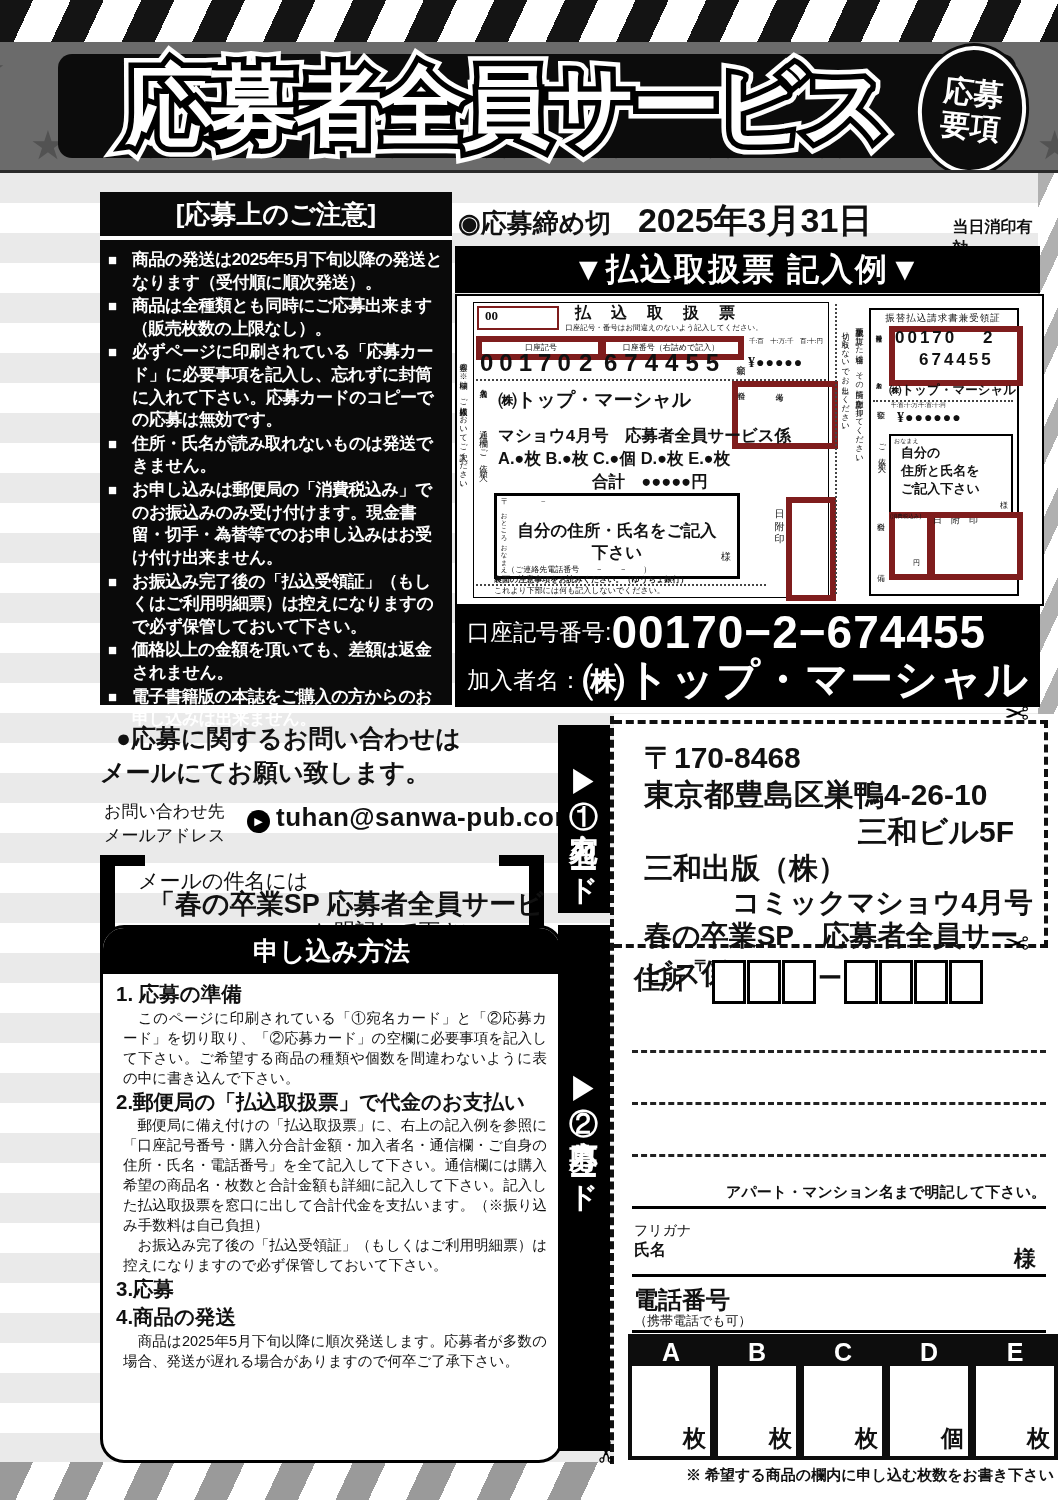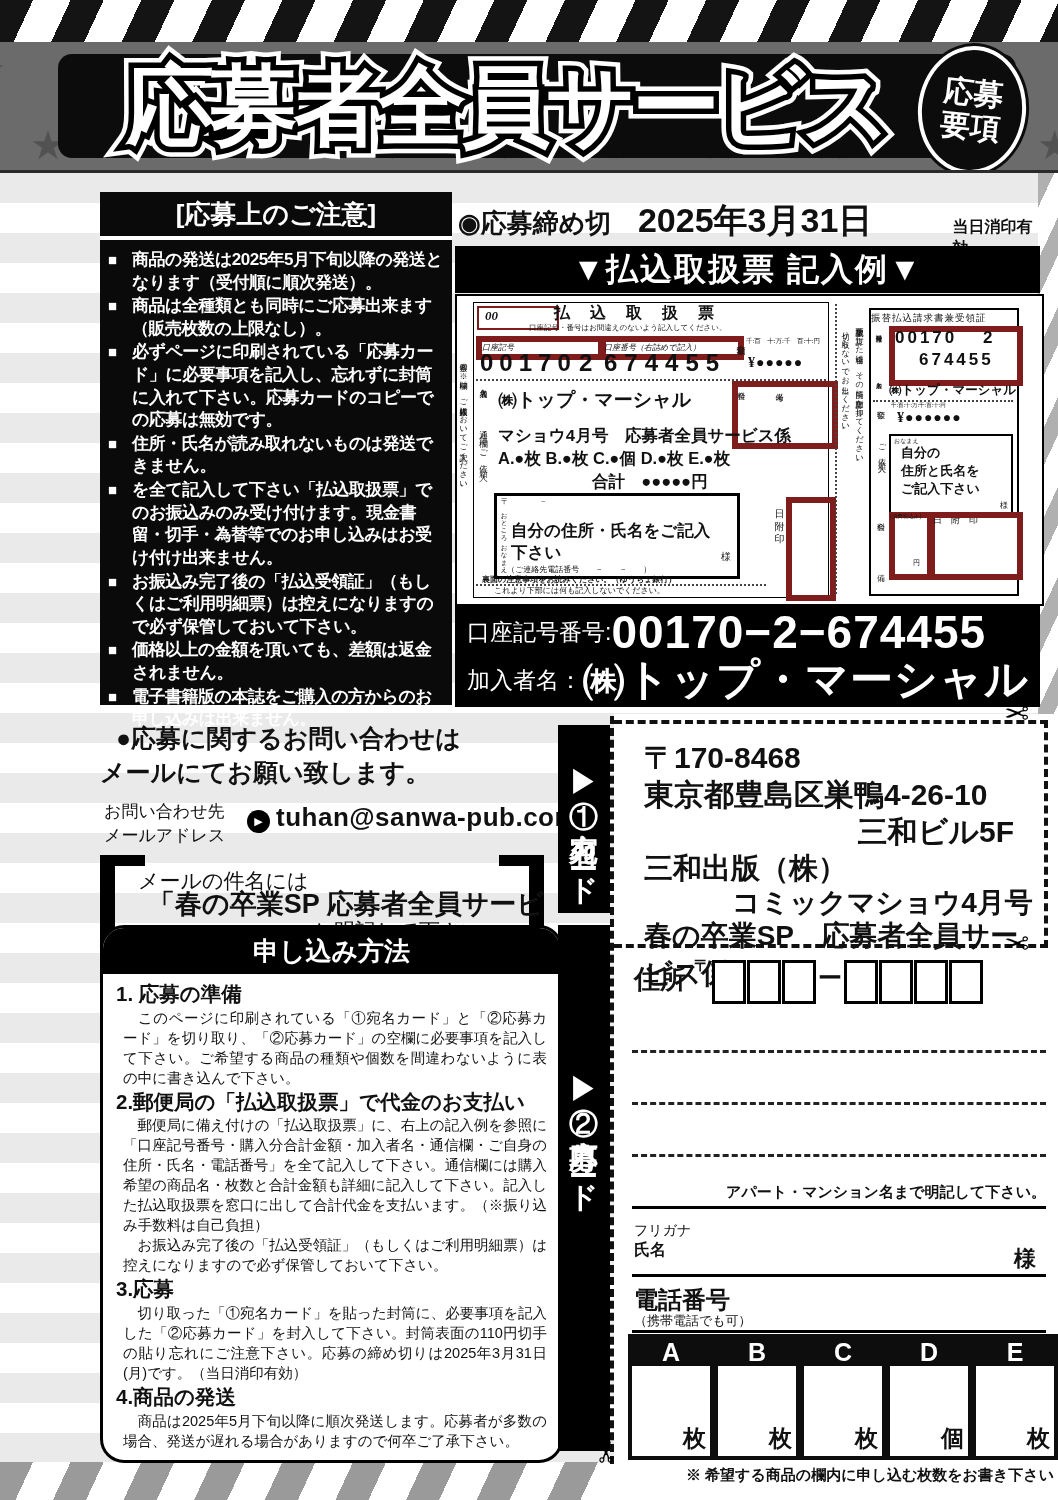--- a/index.html
+++ b/index.html
@@ -3,21 +3,21 @@
 <meta charset="utf-8">
 <style>
   html,body{margin:0;padding:0;background:#fff;}
   #page{position:relative;width:1058px;height:1500px;overflow:hidden;background:#fff;
         font-family:"Liberation Sans",sans-serif;color:#111;}
   .abs{position:absolute;}
   .b{font-weight:bold;}
   .sr{font-family:"Liberation Serif",serif;}
   .v{writing-mode:vertical-rl;text-orientation:mixed;}
   .pre{white-space:pre-line;}
-  .ctr{text-align:left;}
+  .ctr{text-align:center;}
   .rt{text-align:right;}
 
   
   #top-stripes{left:0;top:0;width:1058px;height:42px;
     background:repeating-linear-gradient(115deg,#141414 0 30px,#ffffff 30px 64px);}
   #bottom-stripes{left:0;top:1462px;width:612px;height:38px;
     background:repeating-linear-gradient(115deg,#9a9a9a 0 30px,#ffffff 30px 64px);}
   #right-edge-stripes{left:1038px;top:170px;width:20px;height:545px;
     background:repeating-linear-gradient(115deg,#b0b0b0 0 16px,#ffffff 16px 38px);}
 
@@ -54,21 +54,21 @@
   #howto-bd{padding:6px 13px 0 13px;font-size:14.5px;line-height:1.38;}
   .hsec-h{font-size:20.5px;font-weight:bold;line-height:1.35;}
   .hsec-p{text-align:justify;margin-left:7px;}
 
   
   #paybanner{left:455px;top:246px;width:585px;height:47px;background:#000;color:#fff;text-align:center;
              font-size:32px;font-weight:bold;line-height:47px;letter-spacing:2px;}
   #payform{left:455px;top:294px;width:585px;height:308px;background:#fff;border:2px solid #000;font-family:"Liberation Serif",serif;}
   #lform{position:absolute;left:16px;top:6px;width:354px;height:294px;border:1.5px solid #000;}
   #rform{position:absolute;left:412px;top:12px;width:146px;height:284px;border:2px solid #000;}
-  .cell{position:absolute;border:6px solid #7f1d1d;font-style:italic;}
+  .cell{position:absolute;border:6px solid #7f1d1d;}
   .dotl{position:absolute;border-top:2px dotted #444;}
   .dotv{position:absolute;border-left:2px dotted #444;}
   .tiny{font-size:8px;line-height:1.2;}
 
   
   #acctbox{left:455px;top:604px;width:585px;height:103px;background:#000;color:#fff;padding:4px 0 0 12px;box-sizing:border-box;}
   .acctrow{display:flex;align-items:center;height:48px;}
   .acctlabel{font-size:23px;}
   .acctval{font-size:46px;font-weight:bold;letter-spacing:1px;}
 
@@ -123,21 +123,21 @@
       <div class="nitem">
           <span class="nbul">■</span>
           <span class="ntxt">必ずページに印刷されている「応募カード」に必要事項を記入し、忘れずに封筒に入れて下さい。応募カードのコピーでの応募は無効です。</span>
         </div>
       <div class="nitem">
           <span class="nbul">■</span>
           <span class="ntxt">住所・氏名が読み取れないものは発送できません。</span>
         </div>
       <div class="nitem">
           <span class="nbul">■</span>
-          <span class="ntxt">を全て記入して下さい「払込取扱票」でのお振込みのみ受け付けます。現金書留・切手・為替等でのお申し込みはお受け付け出来ません。</span>
+          <span class="ntxt">お申し込みは郵便局の「消費税込み」でのお振込みのみ受け付けます。現金書留・切手・為替等でのお申し込みはお受け付け出来ません。</span>
         </div>
       <div class="nitem">
           <span class="nbul">■</span>
           <span class="ntxt">お振込み完了後の「払込受領証」（もしくはご利用明細票）は控えになりますので必ず保管しておいて下さい。</span>
         </div>
       <div class="nitem">
           <span class="nbul">■</span>
           <span class="ntxt">価格以上の金額を頂いても、差額は返金されません。</span>
         </div>
       <div class="nitem">
@@ -189,21 +189,21 @@
 
       <div class="abs" style="left:20px;top:190px;width:240px;height:80px;border:3.5px solid #000;">
         <div class="abs tiny" style="left:4px;top:1px;">〒　　　　−</div>
         <div class="abs v" style="left:2px;top:12px;height:30px;font-size:6.5px;">おところ</div>
         <div class="abs v" style="left:2px;top:44px;height:30px;font-size:6.5px;">おなまえ</div>
         <div class="abs ctr b" style="left:14px;top:24px;width:212px;font-size:16.5px;font-family:'Liberation Sans',sans-serif;">自分の住所・氏名をご記入下さい</div>
         <div class="abs" style="right:6px;bottom:12px;font-size:10px;">様</div>
         <div class="abs tiny" style="left:10px;bottom:1px;">（ご連絡先電話番号　　－　　－　　）</div>
       </div>
       <div class="dotl" style="left:2px;top:281px;width:290px;"></div>
-      <div class="abs tiny b" style="left:8px;top:272px;">裏面の注意事項をお読みください。（ゆうちょ銀行）</div>
+      <div class="abs tiny b" style="left:20px;top:272px;">裏面の注意事項をお読みください。（ゆうちょ銀行）</div>
       <div class="abs tiny" style="left:20px;top:283px;">これより下部には何も記入しないでください。</div>
       <div class="abs v" style="left:298px;top:198px;height:80px;font-size:10px;letter-spacing:12px;">日附印</div>
       <div class="cell" style="left:312px;top:194px;width:38px;height:92px;"></div>
     </div>
 
     <div class="dotv" style="left:378px;top:8px;height:290px;"></div>
     <div class="abs v tiny" style="left:383px;top:30px;height:250px;">切り取らないでお出しください。</div>
     <div class="abs v tiny" style="left:397px;top:26px;height:260px;">記載事項を訂正した場合は、その箇所に訂正印を押してください。</div>
 
     <div id="rform">
@@ -265,21 +265,20 @@
 
   <div class="abs" id="howto">
     <div id="howto-hd">申し込み方法</div>
     <div id="howto-bd">
       <div class="hsec-h">1. 応募の準備</div>
       <div class="hsec-p">　このページに印刷されている「①宛名カード」と「②応募カード」を切り取り、「②応募カード」の空欄に必要事項を記入して下さい。ご希望する商品の種類や個数を間違わないように表の中に書き込んで下さい。</div>
       <div class="hsec-h">2.郵便局の「払込取扱票」で代金のお支払い</div>
       <div class="hsec-p">　郵便局に備え付けの「払込取扱票」に、右上の記入例を参照に「口座記号番号・購入分合計金額・加入者名・通信欄・ご自身の住所・氏名・電話番号」を全て記入して下さい。通信欄には購入希望の商品名・枚数と合計金額も詳細に記入して下さい。記入した払込取扱票を窓口に出して合計代金を支払います。（※振り込み手数料は自己負担）</div>
       <div class="hsec-p">　お振込み完了後の「払込受領証」（もしくはご利用明細票）は控えになりますので必ず保管しておいて下さい。</div>
       <div class="hsec-h">3.応募</div>
-      <div class="hsec-p">　切り取った「①宛名カード」を貼った封筒に、必要事項を記入した「②応募カード」を封入して下さい。封筒表面の110円切手の貼り忘れにご注意下さい。応募の締め切りは2025年3月31日(月)です。（当日消印有効）</div>
       <div class="hsec-h">4.商品の発送</div>
       <div class="hsec-p">　商品は2025年5月下旬以降に順次発送します。応募者が多数の場合、発送が遅れる場合がありますので何卒ご了承下さい。</div>
     </div>
   </div>
 
   <div class="abs" id="vdash"></div>
   <div class="vbar" style="top:725px;height:188px;align-items:center;">
     <span>▶①宛名カード</span>
   </div>
   <div class="vbar" style="top:925px;height:526px;">

